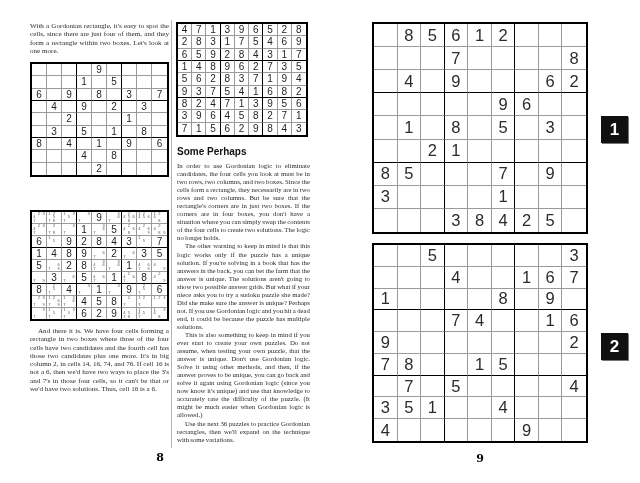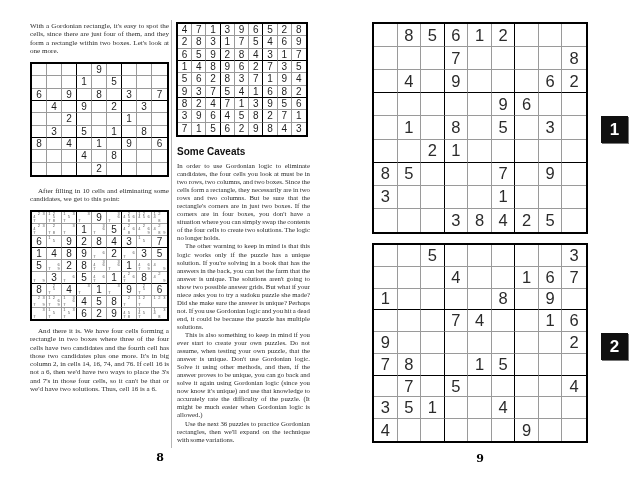--- a/index.html
+++ b/index.html
@@ -194,23 +194,20 @@
       <div class="cell"></div>
       <div class="cell">
         <span class="digit">2</span>
       </div>
       <div class="cell br"></div>
       <div class="cell"></div>
       <div class="cell"></div>
       <div class="cell"></div>
     </div>
 
-  <div class="bodytext" style="left:30px; top:187px; width:139px;">
-    <p>After filling in 10 cells and eliminating some candidates, we get to this point:</p>
-  </div>
 
   <div class="sgrid small-grid" style="left:30px; top:210px; width:139px; height:111px;">
       <div class="cell">
         <span class="mark" style="left: 33.3%; top: 0%;">2</span>
         <span class="mark" style="left: 66.6%; top: 0%;">3</span>
         <span class="mark" style="left: 0%; top: 33.3%;">4</span>
         <span class="mark" style="left: 0%; top: 66.6%;">7</span>
       </div>
       <div class="cell">
         <span class="mark" style="left: 0%; top: 0%;">1</span>
@@ -797,21 +794,21 @@
         <span class="digit">8</span>
       </div>
       <div class="cell">
         <span class="digit">4</span>
       </div>
       <div class="cell">
         <span class="digit">3</span>
       </div>
     </div>
 
-  <div class="heading" style="left:177px; top:146px;">Some Caveats</div>
+  <div class="heading" style="left:177px; top:146px;">Some Perhaps</div>
 
   <div class="bodytext caveats-body" style="left:177px; top:162px; width:133px;">
     <p class="noindent">In order to use Gordonian logic to eliminate candidates, the four cells you look at must be in two rows, two columns, and two boxes. Since the cells form a rectangle, they necessarily are in two rows and two columns. But be sure that the rectangle's corners are in just two boxes. If the corners are in four boxes, you don't have a situation where you can simply swap the contents of the four cells to create two solutions. The logic no longer holds.</p>
     <p>The other warning to keep in mind is that this logic works only if the puzzle has a unique solution. If you're solving in a book that has the answers in the back, you can bet the farm that the answer is unique. The solutions aren't going to show two possible answer grids. But what if your niece asks you to try a sudoku puzzle she made? Did she make sure the answer is unique? Perhaps not. If you use Gordonian logic and you hit a dead end, it could be because the puzzle has multiple solutions.</p>
     <p>This is also something to keep in mind if you ever start to create your own puzzles. Do not assume, when testing your own puzzle, that the answer is unique. Don't use Gordonian logic. Solve it using other methods, and then, if the answer proves to be unique, you can go back and solve it again using Gordonian logic (since you now know it's unique) and use that knowledge to accurately rate the difficulty of the puzzle. (It might be much easier when Gordonian logic is allowed.)</p>
     <p>Use the next 36 puzzles to practice Gordonian rectangles, then we'll expand on the technique with some variations.</p>
   </div>
 
   <div class="pagenum" style="left:30px; top:451px; width:260px;">8</div>
 

